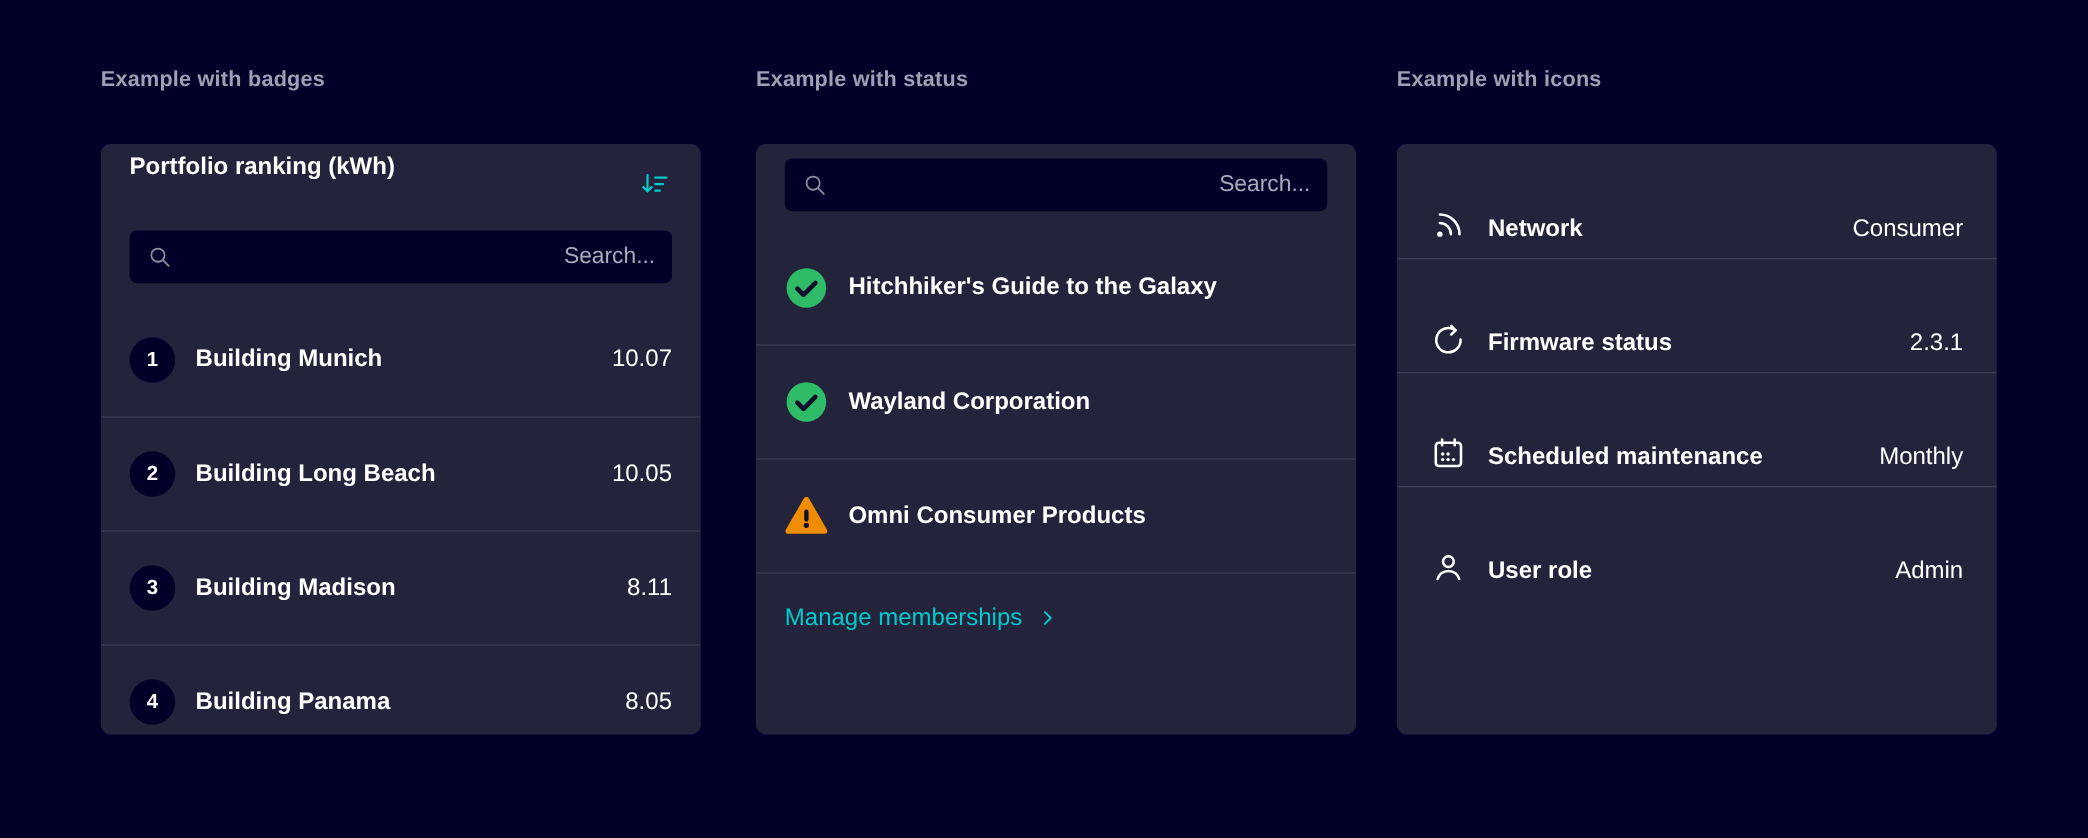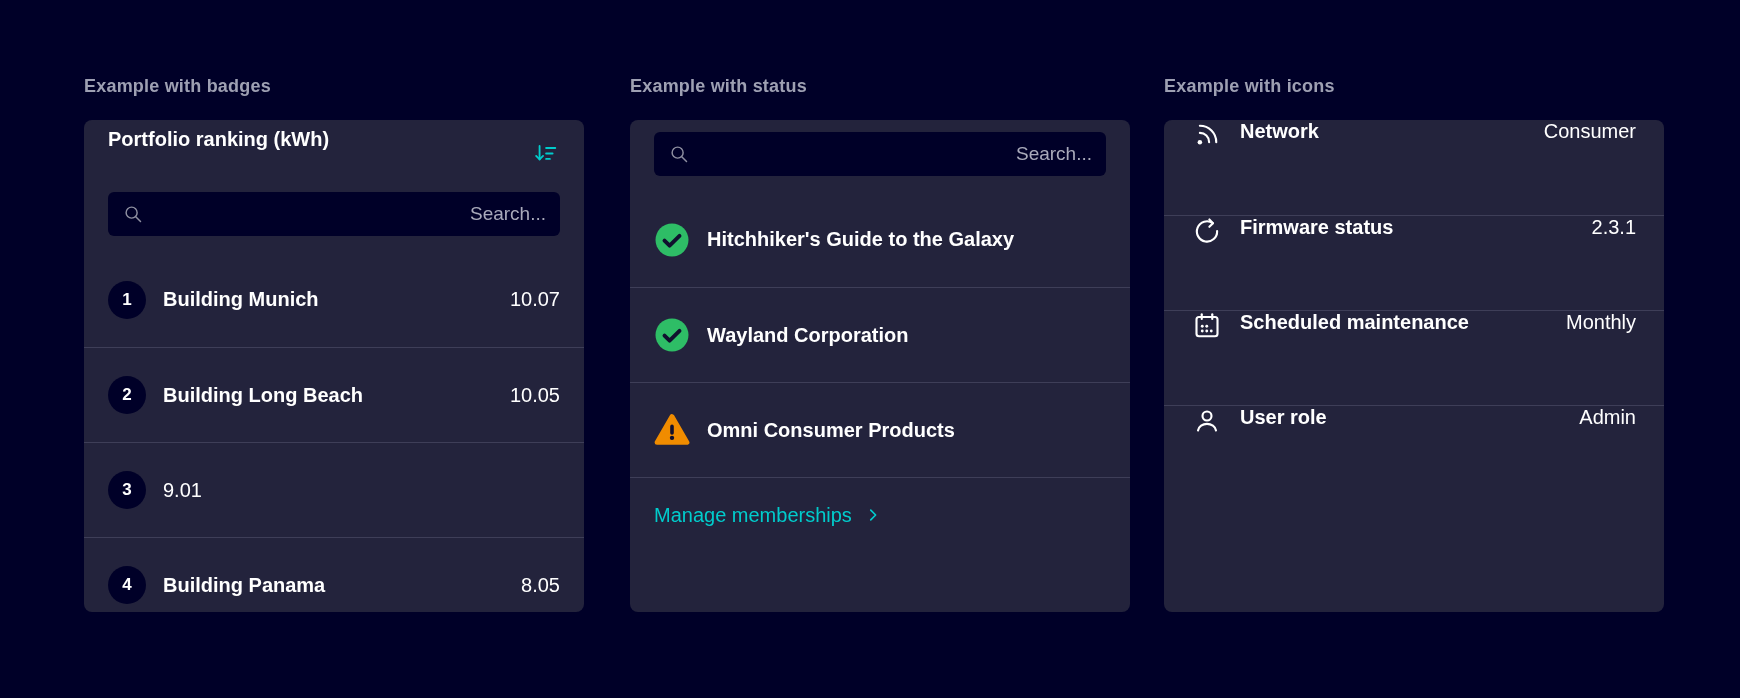--- a/index.html
+++ b/index.html
@@ -1,39 +1,39 @@
 <!DOCTYPE html>
 <html><head>
 <meta charset="utf-8">
 <style>
   html,body{margin:0;padding:0;width:1740px;height:698px;overflow:hidden;}
   body{background:#000028;font-family:"Liberation Sans","DejaVu Sans",sans-serif;color:#ffffff;position:relative;}
   .section{position:absolute;top:0;height:698px;width:500px;}
   #section-badges{left:84px;}
   #section-status{left:630px;}
   #section-icons{left:1164px;}
-  .section-label{position:absolute;top:56px;left:0;font-size:18px;font-weight:700;color:#9ea0b3;letter-spacing:.2px;margin-top:20px;}
+  .section-label{position:absolute;top:56px;left:0;font-size:18px;font-weight:700;color:#9ea0b3;letter-spacing:.2px;}
   .card{position:absolute;top:120px;left:0;width:500px;height:492px;background:#23233C;border-radius:8px;overflow:hidden;box-sizing:border-box;}
   .card-header{height:60px;display:flex;justify-content:space-between;padding:8px 24px 0 24px;box-sizing:border-box;}
   .card-title{font-size:20px;font-weight:700;color:#ffffff;}
   .icon-btn{background:transparent;border:none;padding:2px;margin:0;cursor:pointer;display:flex;align-items:center;justify-content:center;color:#00CCCC;}
   .search-wrap{margin:12px 24px 0 24px;height:44px;background:#000028;border-radius:6px;display:flex;align-items:center;gap:11px;padding:0 14px;box-sizing:border-box;}
   .search-wrap svg{flex:0 0 auto;color:#8d8ea0;}
   .search-input{flex:1;background:transparent;border:none;outline:none;color:#e8e8f0;font-size:19px;font-family:inherit;padding:0;text-align:right;}
   .search-input::placeholder{color:#a9aabb;opacity:1;}
   .list{margin-top:16px;}
   .list-item{height:95px;display:flex;align-items:center;gap:17px;padding:0 24px;box-sizing:border-box;border-top:1px solid #3e3e58;}
   .list-item:first-child{border-top:none;}
   .rank-badge{width:38px;height:38px;border-radius:50%;background:#000028;display:flex;align-items:center;justify-content:center;font-size:17px;font-weight:700;color:#ffffff;flex:0 0 auto;}
   .item-label{flex:1;font-size:20px;font-weight:700;color:#ffffff;white-space:nowrap;overflow:hidden;}
   .item-value{font-size:20px;font-weight:400;color:#ffffff;}
   .status-icon{width:36px;height:36px;flex:0 0 auto;}
   .card-footer{border-top:1px solid #3e3e58;height:75px;display:flex;align-items:center;padding:0 24px;box-sizing:border-box;}
   .footer-link{display:flex;align-items:center;gap:12px;color:#00CCCC;font-size:20px;font-weight:400;cursor:pointer;background:transparent;border:none;font-family:inherit;padding:0;}
-  .kv-item{height:95px;display:flex;align-items:flex-start;gap:18px;padding:0 28px;box-sizing:border-box;border-top:1px solid #3e3e58;}
+  .kv-item{height:95px;display:flex;align-items:flex-end;gap:18px;padding:12px 28px;box-sizing:border-box;border-top:1px solid #3e3e58;}
   .kv-item:first-child{border-top:none;}
   .kv-icon{width:30px;height:30px;color:#ffffff;flex:0 0 auto;}
 </style>
 </head>
 <body>
 
 <div class="section" id="section-badges">
   <div class="section-label">Example with badges</div>
   <div class="card">
     <div class="card-header">
@@ -65,21 +65,22 @@
         <span class="item-label">Building Munich</span>
         <span class="item-value">10.07</span>
       </div>
       <div class="list-item">
         <span class="rank-badge">2</span>
         <span class="item-label">Building Long Beach</span>
         <span class="item-value">10.05</span>
       </div>
       <div class="list-item">
         <span class="rank-badge">3</span>
-        <span class="item-value">9.01</span>
+        <span class="item-label">Building Madison</span>
+        <span class="item-value">8.11</span>
       </div>
       <div class="list-item">
         <span class="rank-badge">4</span>
         <span class="item-label">Building Panama</span>
         <span class="item-value">8.05</span>
       </div>
     </div>
   </div>
 </div>
 

